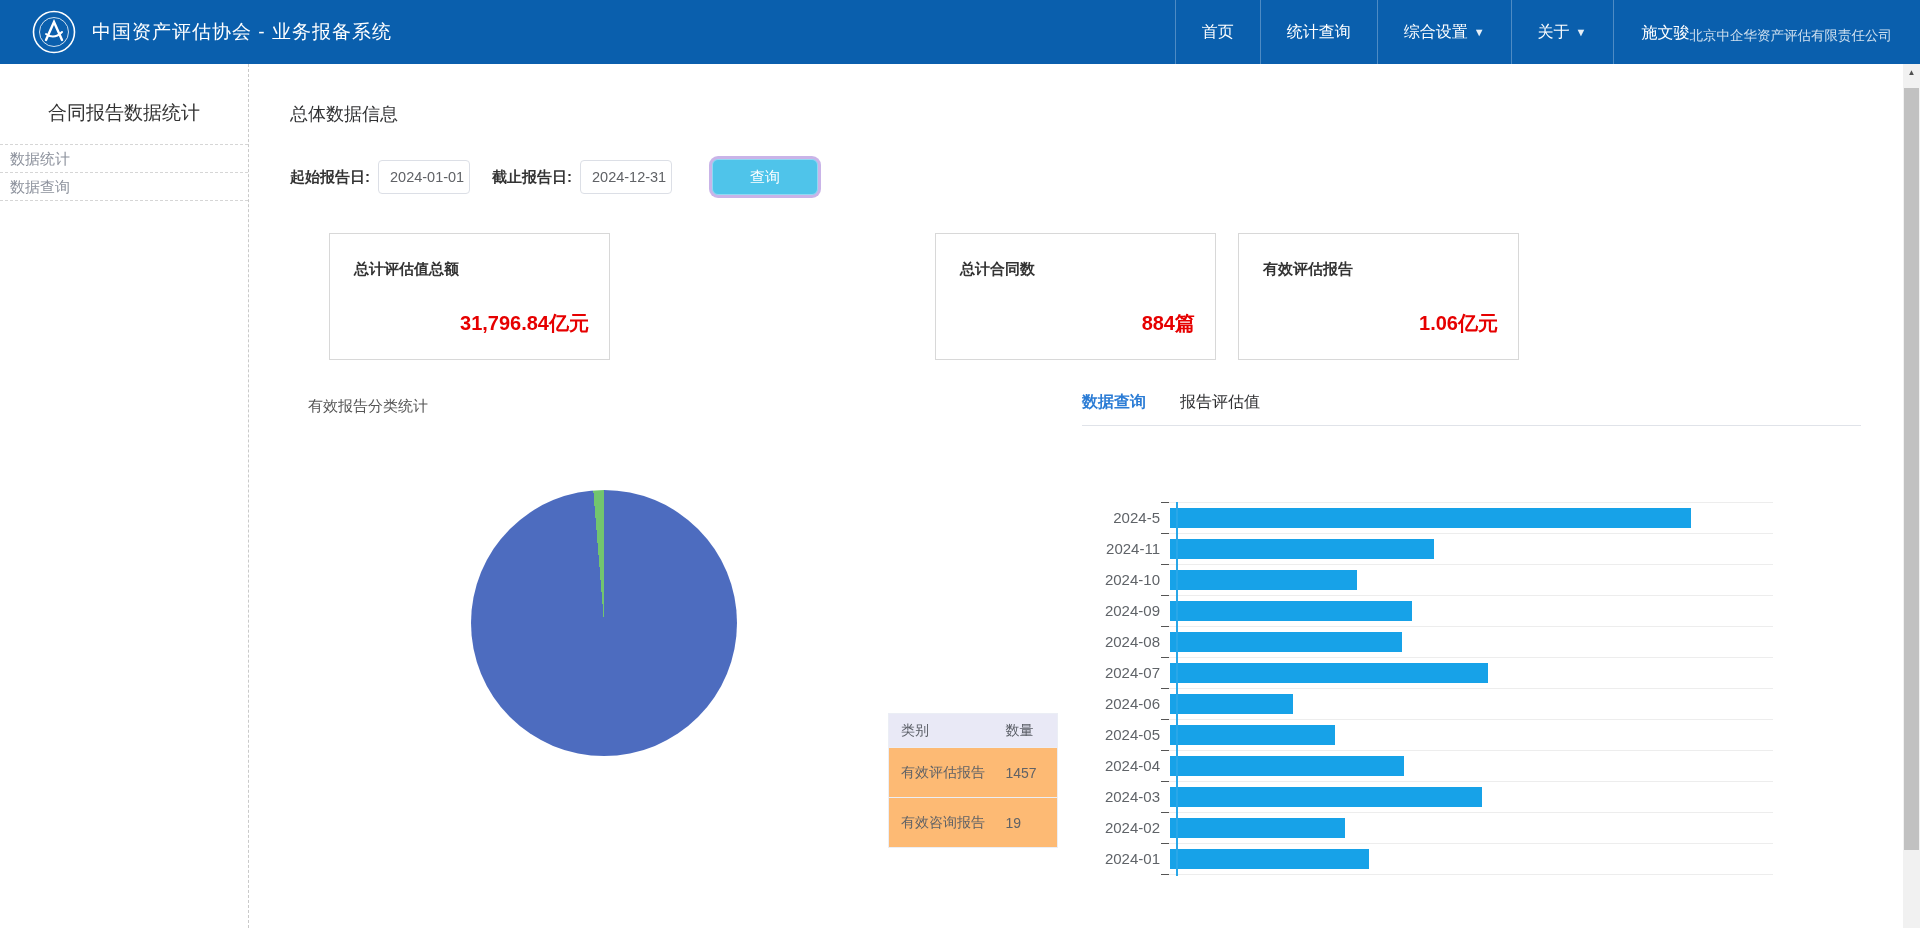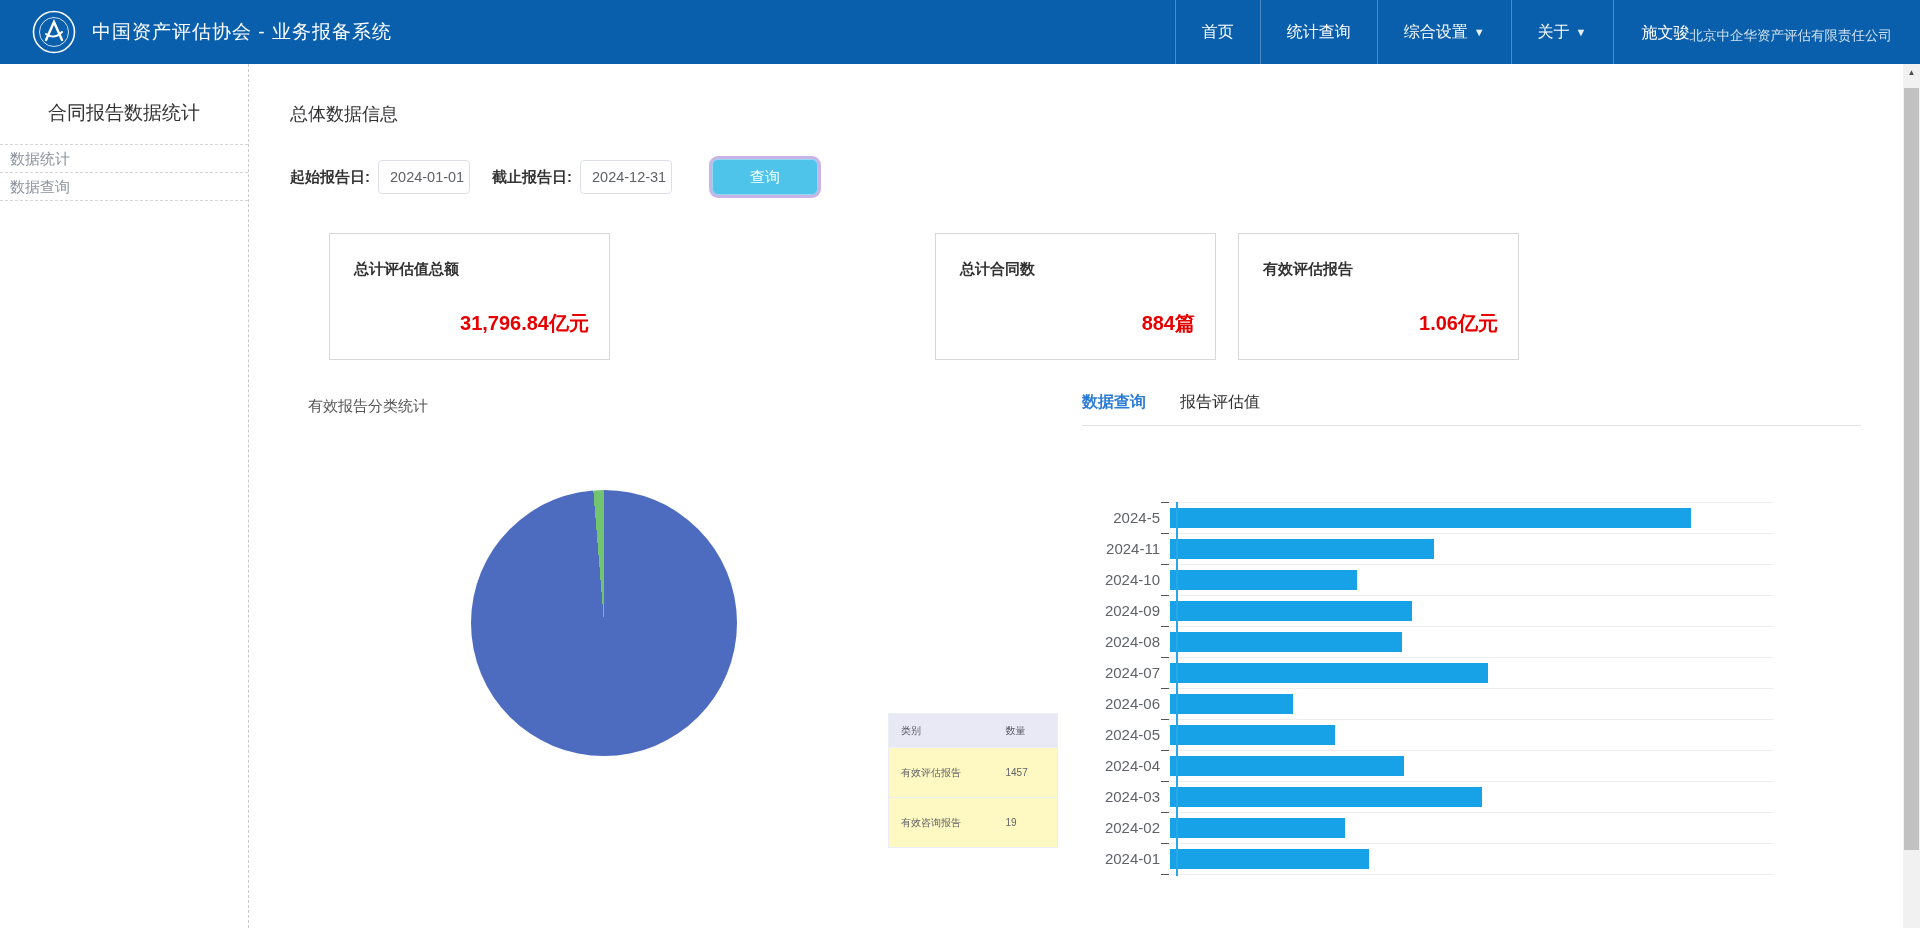--- a/index.html
+++ b/index.html
@@ -50,21 +50,21 @@
   
   .cards { position:absolute; left:79px; top:169px; width:1500px; height:128px; }
   .card { position:absolute; top:0; width:281px; height:127px; border:1px solid #d8d8d8; background:#fff; }
   .card-label { position:absolute; left:24px; top:26px; font-size:15px; font-weight:600; color:#333; }
   .card-value { position:absolute; right:20px; bottom:22px; font-size:20px; font-weight:700; color:#e60000; }
 
   
   .pie-title { position:absolute; left:58px; top:333px; font-size:15px; color:#555; }
   .pie { position:absolute; left:221px; top:426px; width:266px; height:266px; border-radius:50%; }
   .mini-table { position:absolute; left:638px; top:649px; width:170px; border-collapse:collapse;
-    font-size:10px; color:#606266; background:#fef9c3; border:1px solid #ebeef5; }
+    font-size:14px; color:#606266; background:#fdba74; border:1px solid #ebeef5; }
   .mini-table th { background:#e9e9f6; font-weight:500; text-align:left; height:34px;
     padding-left:12px; color:#5a5e66; }
   .mini-table td { height:50px; padding-left:12px; border-top:1px solid #ebeef5; }
   .mini-table .num-col { width:58px; padding-left:6px; }
 
   
   .tabs { position:absolute; left:832px; top:328px; display:flex; }
   .tab { font-size:16px; color:#303133; margin-right:34px; cursor:pointer; padding-bottom:10px; }
   .tab.active { color:#2b7cd5; font-weight:700; }
   .tabs-underline { position:absolute; left:832px; top:361px; width:779px; height:0;

